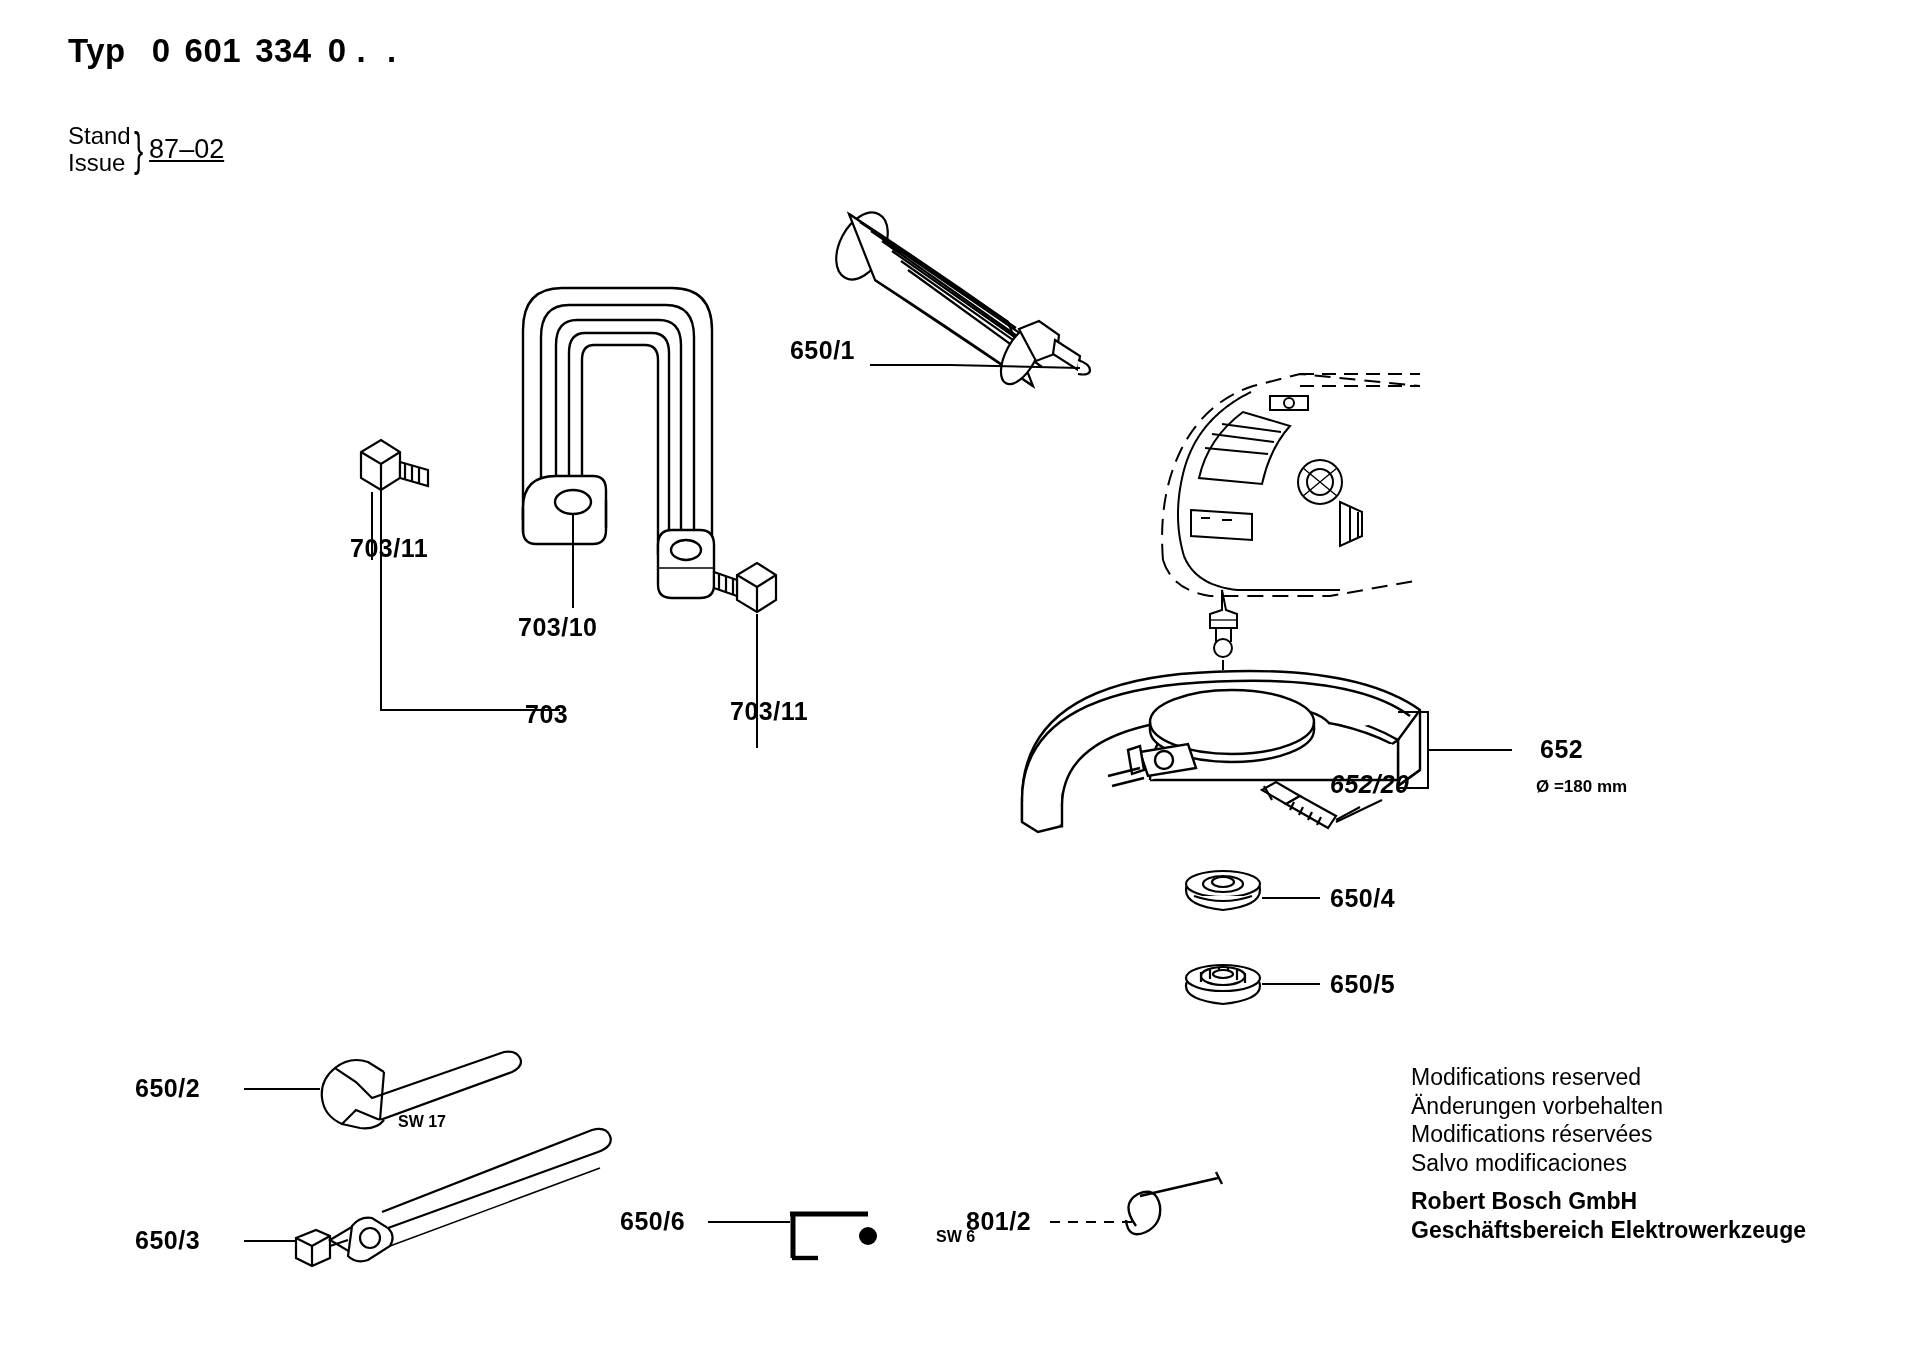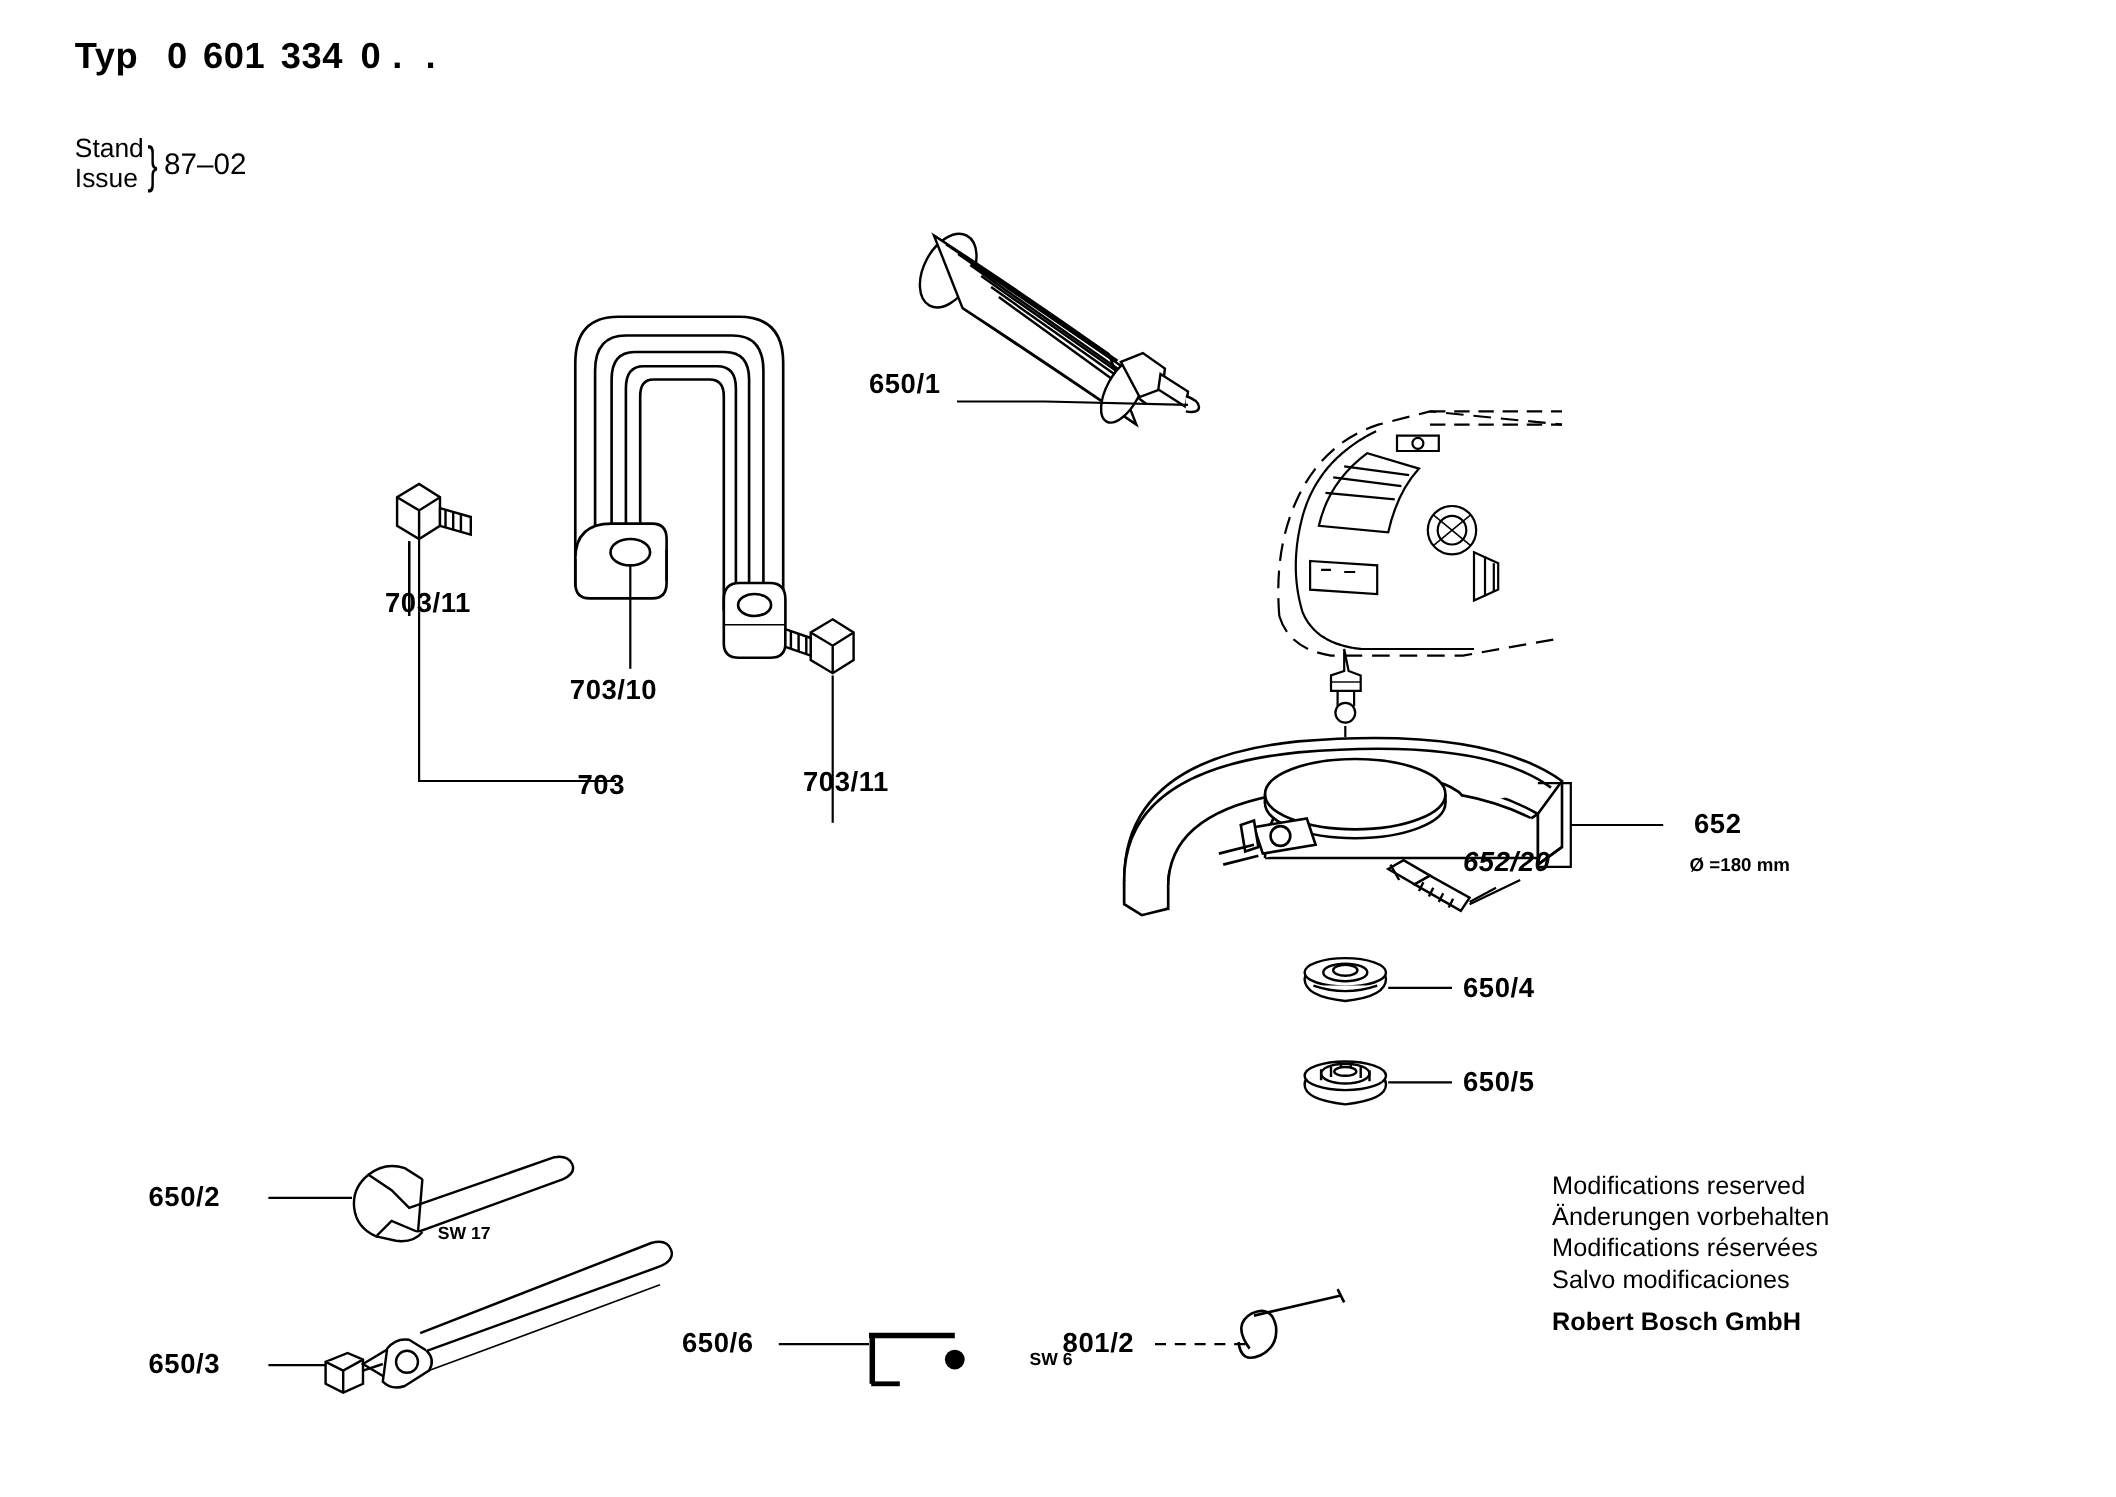--- a/index.html
+++ b/index.html
@@ -55,20 +55,21 @@
     font-size: 46px;
     line-height: 46px;
     transform: scaleX(0.6);
     margin: 0 1px 0 0;
   }
   #header-stand .issue-val {
     display: inline-block;
     vertical-align: middle;
     font-size: 27px;
     margin-left: 2px;
+    text-decoration: underline;
   }
 
   
   .callout {
     font-size: 25px;
     font-weight: bold;
     letter-spacing: 0.5px;
     white-space: nowrap;
   }
   .small-note {
@@ -333,15 +334,16 @@
 
   <div class="abs callout" style="left:966px; top:1207px;">801/2</div>
 
   <div class="abs" id="footer-block">
     <div class="plain">Modifications reserved</div>
     <div class="plain">Änderungen vorbehalten</div>
     <div class="plain">Modifications réservées</div>
     <div class="plain">Salvo modificaciones</div>
     <div class="gap"></div>
     <div class="bold">Robert Bosch GmbH</div>
+    <div class="bold">Geschäftsbereich Elektrowerkzeuge</div>
   </div>
 
 </div>
 
 </body></html>

